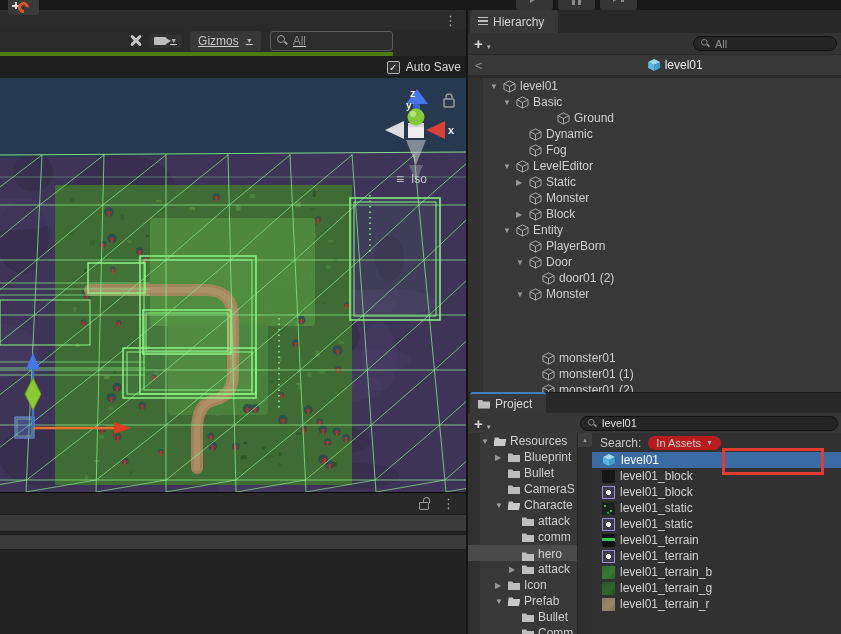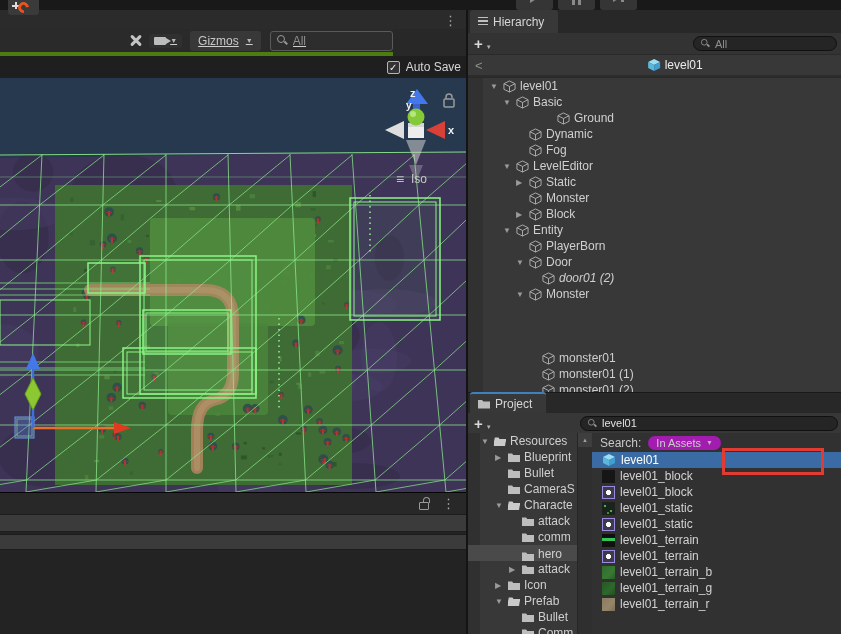--- a/index.html
+++ b/index.html
@@ -84,21 +84,21 @@
   .p-tab { height:21px; border-top:2px solid #3f80c0; }
   .p-toolbar { position:absolute; left:468px; top:413px; width:373px; height:20px; background:#373737; display:flex; align-items:center; z-index:6; }
   .p-toolbar .panel-search { position:absolute; left:112px; right:3px; }
   .p-content { position:absolute; left:468px; top:433px; width:373px; height:201px; background:#313131; overflow:hidden; z-index:6; }
   .p-folders { position:absolute; left:0; top:0; width:109px; height:201px; background:#383838; overflow:hidden; box-shadow:inset 12px 0 0 #303030; }
   .frow.selected { background:#4a4a4a;align-items:flex-end; }
   .vscroll { position:absolute; left:109px; top:0; width:15px; height:201px; background:#2f2f2f; border-left:1px solid #262626; }
   .vscroll-up { height:14px; background:#3e3e3e; color:#a0a0a0; font-size:6px; text-align:center; line-height:14px; }
   .p-results { position:absolute; left:124px; top:0; width:249px; height:201px; overflow:hidden; }
   .results-header { display:flex; align-items:center; gap:7px; height:19px; padding-left:8px; color:#c8c8c8; }
-  .scope-pill { display:flex; align-items:center; gap:5px; background:#a21caf; border-radius:8px; padding:1px 8px; font-size:11px; color:#cccccc; }
+  .scope-pill { display:flex; align-items:center; gap:5px; background:#b91c1c; border-radius:8px; padding:1px 8px; font-size:11px; color:#cccccc; }
   .rrow { display:flex; align-items:center; height:16px; padding-left:10px; gap:5px; color:#d2d2d2; white-space:nowrap; overflow:hidden; }
   .rrow.selected { background:#3a6ba5; color:#fff; }
   .tex { width:13px; height:13px; flex:0 0 auto; }
   .rrow .cube-cyan { width:14px; height:14px; flex:0 0 auto; display:none; }
   .rrow[data-icon="prefab"] .cube-cyan { display:block; }
   .rrow[data-icon="tex-dark"] .tex { background:#161616; }
   .rrow[data-icon="sprite"] .tex { border:1.5px solid #9b8ae0; background:radial-gradient(circle at 50% 50%, #fdfdfd 0 2.5px, #3c3c48 2.6px); }
   .rrow[data-icon="tex-speckle"] .tex { background:radial-gradient(circle at 3px 4px,#4fae4f 1px,transparent 1.2px),radial-gradient(circle at 9px 9px,#4fae4f 1px,transparent 1.2px),radial-gradient(circle at 6px 11px,#3c8a3c 1px,transparent 1.2px),#1c221c; }
   .rrow[data-icon="tex-strip"] .tex { background:linear-gradient(to bottom,#101010 0 30%,#35c556 30% 52%,#0f130f 52%); }
   .rrow[data-icon="tex-green"] .tex { background:linear-gradient(135deg,#2f6b2f,#387a33 60%,#2a5f2a); }
@@ -692,21 +692,21 @@
       <div class="trow" style="padding-left: 48px;">
         <span class="arrow">▼</span>
         <svg class="cube-svg" viewBox="0 0 14 14">
           <polygon points="7,1 13,4 13,10 7,13 1,10 1,4" fill="none" stroke="#b0b0b0" stroke-width="1"></polygon>
           <polyline points="1,4 7,7 13,4" fill="none" stroke="#b0b0b0" stroke-width="1"></polyline>
           <line x1="7" y1="7" x2="7" y2="13" stroke="#b0b0b0" stroke-width="1"></line>
         </svg>
         <span class="lbl">Door</span>
       </div>
 
-      <div class="trow" style="padding-left: 61px; font-style: italic;">
+      <div class="trow" style="padding-left: 61px;">
         <span class="arrow"></span>
         <svg class="cube-svg" viewBox="0 0 14 14">
           <polygon points="7,1 13,4 13,10 7,13 1,10 1,4" fill="none" stroke="#b0b0b0" stroke-width="1"></polygon>
           <polyline points="1,4 7,7 13,4" fill="none" stroke="#b0b0b0" stroke-width="1"></polyline>
           <line x1="7" y1="7" x2="7" y2="13" stroke="#b0b0b0" stroke-width="1"></line>
         </svg>
         <span class="lbl">door01 (2)</span>
       </div>
 
       <div class="trow" style="padding-left: 48px;">

